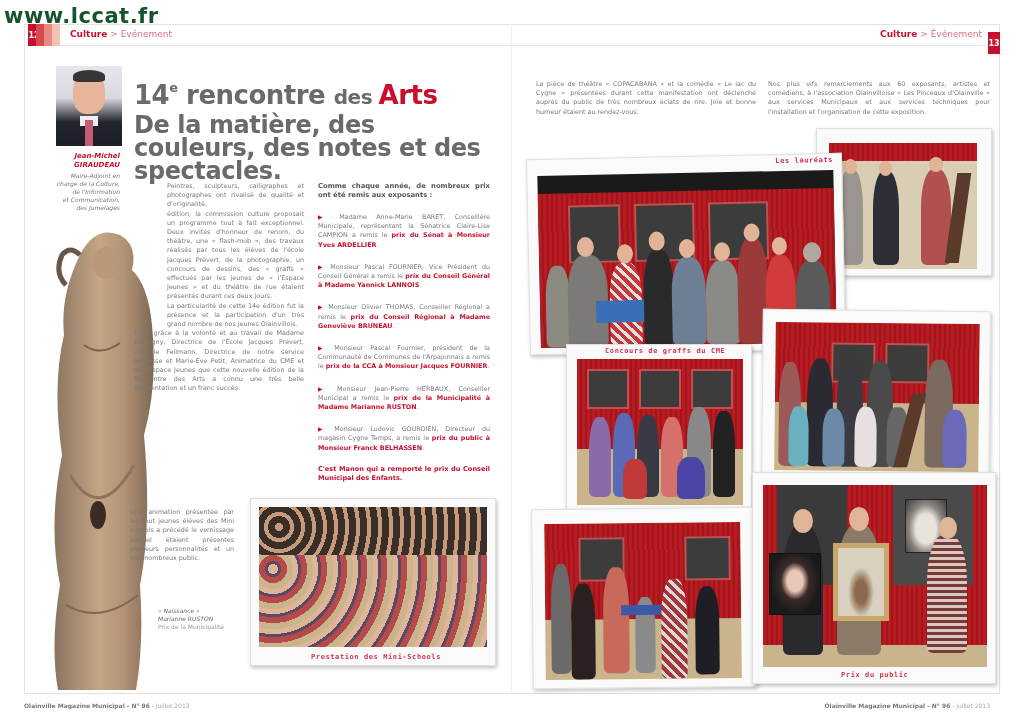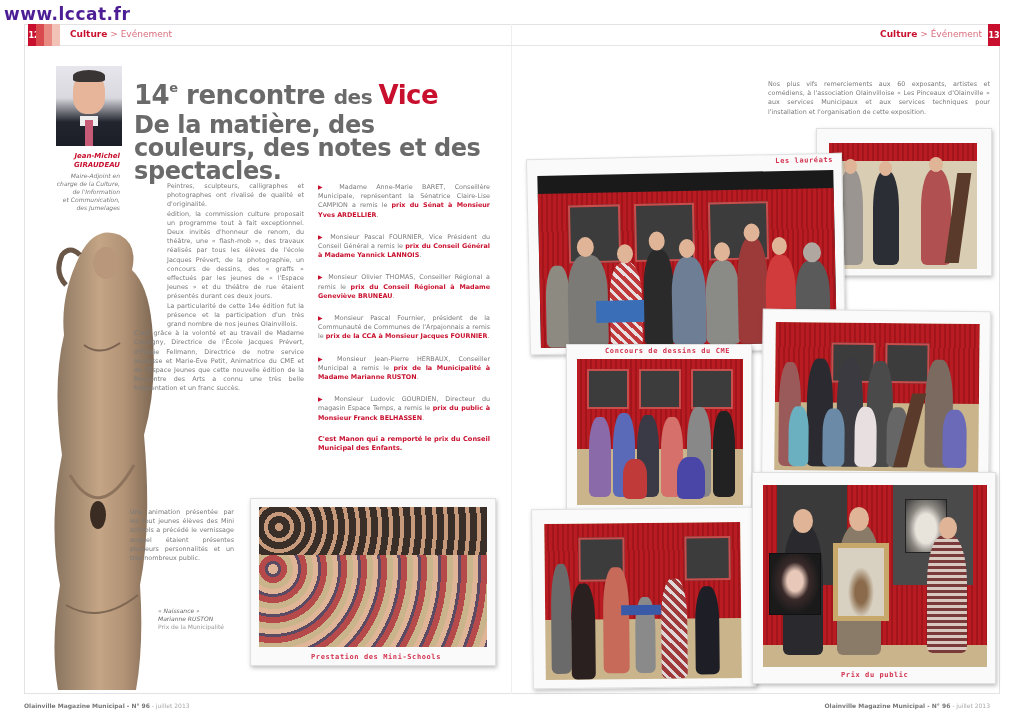--- a/index.html
+++ b/index.html
@@ -1,23 +1,23 @@
 <!DOCTYPE html>
 <html><head>
 <meta charset="utf-8">
 <style>
   * { box-sizing: border-box; margin: 0; padding: 0; }
   body { width: 1024px; height: 724px; background: #ffffff; position: relative; overflow: hidden; font-family: "DejaVu Sans", sans-serif; color: #555; }
-  .watermark { position: absolute; left: 4px; top: 4px; font-family: "DejaVu Sans", sans-serif; font-weight: bold; font-size: 17px; letter-spacing: 0.5px; color: #4c1d95; }
+  .watermark { position: absolute; left: 4px; top: 4px; font-family: "DejaVu Sans", sans-serif; font-weight: bold; font-size: 21px; letter-spacing: 0.5px; color: #14532d; }
   .spread { position: absolute; left: 24px; top: 24px; width: 976px; height: 670px; background: #fff; border: 1px solid #e3e3e3; }
   .gutter { position: absolute; left: 511px; top: 24px; width: 1px; height: 670px; background: #efefef; }
   .topbar { position: absolute; top: 24px; height: 22px; width: 976px; left: 24px; border-bottom: 1px solid #e6e6e6; }
   .pgnum { position: absolute; top: 0; width: 12px; height: 22px; background: #c8102e; color: #fff; font-size: 8px; font-weight: bold; display: flex; align-items: center; justify-content: center; }
   .pgnum.left { left: 4px; }
-  .pgnum.right { right: 0; }
+  .pgnum.right { right: 0; margin-top: 8px; }
   .stripes { position: absolute; left: 12px; top: 0; height: 22px; display: flex; }
   .stripes span { display: block; width: 8px; height: 22px; }
   .crumb { position: absolute; top: 5px; font-size: 9px; color: #c8102e; }
   .crumb b { font-weight: bold; }
   .crumb .sub { color: #d9717f; }
   .crumb.left { left: 46px; }
   .crumb.right { right: 18px; }
 
   .portrait { position: absolute; left: 56px; top: 66px; width: 66px; height: 80px; background: linear-gradient(180deg, #e6e6ec 0%, #d8d8de 40%, #22252e 70%, #1b1e26 100%); overflow: hidden; }
   .portrait .face { position: absolute; left: 17px; top: 6px; width: 32px; height: 42px; background: #e6b59a; border-radius: 45% 45% 40% 40%; }
@@ -106,21 +106,21 @@
 </div>
 <div class="author-role">
   <div>Maire-Adjoint en</div>
   <div>charge de la Culture,</div>
   <div>de l'Information</div>
   <div>et Communication,</div>
   <div>des Jumelages</div>
 </div>
 
 <h1 class="title">
-  <span>14</span><sup>e</sup><span> rencontre </span><span class="small">des </span><span class="accent">Vice</span>
+  <span>14</span><sup>e</sup><span> rencontre </span><span class="small">des </span><span class="accent">Arts</span>
 </h1>
 <h2 class="subtitle">De la matière, des couleurs, des notes et des spectacles.</h2>
 
 <svg class="sculpture" viewBox="0 0 130 470">
   <defs>
     <linearGradient id="stone" x1="0" x2="1" y1="0" y2="0">
       <stop offset="0" stop-color="#8a7560"></stop>
       <stop offset="0.45" stop-color="#c4a585"></stop>
       <stop offset="0.7" stop-color="#b39376"></stop>
       <stop offset="1" stop-color="#7d6753"></stop>
@@ -146,38 +146,40 @@
 <div class="col1b body-text">
   <p>Une animation présentée par les tout jeunes élèves des Mini schools a précédé le vernissage auquel étaient présentes plusieurs personnalités et un très nombreux public.</p>
 </div>
 <div class="sculpt-caption">
   <div>« Naissance »</div>
   <div>Marianne RUSTON</div>
   <div class="muted">Prix de la Municipalité</div>
 </div>
 
 <div class="col2 body-text">
+  <p class="lead">Comme chaque année, de nombreux prix ont été remis aux exposants :</p>
   <p class="item"><span class="arrow">▶ </span><span>Madame Anne-Marie BARET, Conseillère Municipale, représentant la Sénatrice Claire-Lise CAMPION a remis le </span><span class="red">prix du Sénat à Monsieur Yves ARDELLIER</span><span>.</span></p>
   <p class="item"><span class="arrow">▶ </span><span>Monsieur Pascal FOURNIER, Vice Président du Conseil Général a remis le </span><span class="red">prix du Conseil Général à Madame Yannick LANNOIS</span><span>.</span></p>
   <p class="item"><span class="arrow">▶ </span><span>Monsieur Olivier THOMAS, Conseiller Régional a remis le </span><span class="red">prix du Conseil Régional à Madame Geneviève BRUNEAU</span><span>.</span></p>
   <p class="item"><span class="arrow">▶ </span><span>Monsieur Pascal Fournier, président de la Communauté de Communes de l'Arpajonnais a remis le </span><span class="red">prix de la CCA à Monsieur Jacques FOURNIER</span><span>.</span></p>
   <p class="item"><span class="arrow">▶ </span><span>Monsieur Jean-Pierre HERBAUX, Conseiller Municipal a remis le </span><span class="red">prix de la Municipalité à Madame Marianne RUSTON</span><span>.</span></p>
-  <p class="item"><span class="arrow">▶ </span><span>Monsieur Ludovic GOURDIEN, Directeur du magasin Espace Temps, a remis le </span><span class="red">prix du public à Monsieur Franck BELHASSEN</span><span>.</span></p>
+  <p class="item"><span class="arrow">▶ </span><span>Monsieur Ludovic GOURDIEN, Directeur du magasin Cygne Temps, a remis le </span><span class="red">prix du public à Monsieur Franck BELHASSEN</span><span>.</span></p>
   <p class="closing">C'est Manon qui a remporté le prix du Conseil Municipal des Enfants.</p>
 </div>
 
 <div class="photo-frame" style="left:250px; top:498px; width:246px; height:168px;">
   <div class="photo" style="left:8px; top:8px; width:228px; height:140px; background: linear-gradient(180deg,#2a2420 0%,#4a3a30 30%,#7a6a5a 60%,#b49c80 100%);">
     <div style="position:absolute; left:0; top:0; width:228px; height:50px; background: repeating-radial-gradient(circle at 20px 20px, #c89a7c 0 4px, #3a2e28 4px 11px);"></div>
     <div style="position:absolute; left:0; top:48px; width:228px; height:92px; background: repeating-radial-gradient(circle at 14px 14px, #e0b497 0 5px, #5b4a63 5px 8px, #b64a4a 8px 14px, #c9b48b 14px 20px);"></div>
   </div>
   <div class="caption" style="left:60px; top:154px;">Prestation des Mini-Schools</div>
 </div>
 
 <div class="col3 body-text">
+  <p>La pièce de théâtre « COPACABANA » et la comédie « Le lac du Cygne » présentées durant cette manifestation ont déclenché auprès du public de très nombreux éclats de rire. Joie et bonne humeur étaient au rendez-vous.</p>
 </div>
 <div class="col4 body-text">
   <p>Nos plus vifs remerciements aux 60 exposants, artistes et comédiens, à l'association Olainvilloise « Les Pinceaux d'Olainville » aux services Municipaux et aux services techniques pour l'installation et l'organisation de cette exposition.</p>
 </div>
 
 <div class="photo-frame" style="left:816px; top:128px; width:176px; height:148px;">
   <div class="photo" style="left:12px; top:14px; width:148px; height:126px; background:#d9cdb4;">
     <div style="position:absolute; left:0; top:0; width:148px; height:18px;" class="redwall"></div>
     <div class="person" style="left:10px; top:26px; width:24px; height:96px; background:#9a9590;"></div>
     <div class="head" style="left:15px; top:16px; width:13px; height:15px;"></div>
@@ -211,21 +213,21 @@
     <div class="person" style="left:198px; top:66px; width:30px; height:106px; background:#9c3a3a;"></div>
     <div class="head" style="left:205px; top:52px; width:16px; height:18px;"></div>
     <div class="person" style="left:226px; top:84px; width:30px; height:88px; background:#d23b3b;"></div>
     <div class="head" style="left:233px; top:66px; width:15px; height:18px;"></div>
     <div class="person" style="left:256px; top:90px; width:34px; height:82px; background:#5a5a5a;"></div>
     <div class="head" style="left:264px; top:72px; width:18px; height:20px; background:#b0a8a0;"></div>
   </div>
 </div>
 
 <div class="photo-frame" style="left:566px; top:344px; width:186px; height:166px;">
-  <div class="caption" style="left:38px; top:2px;">Concours de dessins du CME</div>
+  <div class="caption" style="left:38px; top:2px;">Concours de graffs du CME</div>
   <div class="photo" style="left:10px; top:14px; width:166px; height:146px; background:#c9b48b;">
     <div style="position:absolute; left:0; top:0; width:166px; height:90px;" class="redwall"></div>
     <div class="panel" style="left:10px; top:10px; width:42px; height:40px;"></div>
     <div class="panel" style="left:62px; top:10px; width:42px; height:40px;"></div>
     <div class="panel" style="left:114px; top:10px; width:42px; height:40px;"></div>
     <div class="person" style="left:12px; top:58px; width:22px; height:80px; background:#8a6aa8;"></div>
     <div class="person" style="left:36px; top:54px; width:22px; height:84px; background:#5a6ab8;"></div>
     <div class="person" style="left:60px; top:56px; width:22px; height:82px; background:#3a3a46;"></div>
     <div class="person" style="left:84px; top:58px; width:22px; height:80px; background:#d5706a;"></div>
     <div class="person" style="left:110px; top:48px; width:24px; height:90px; background:#888;"></div>

